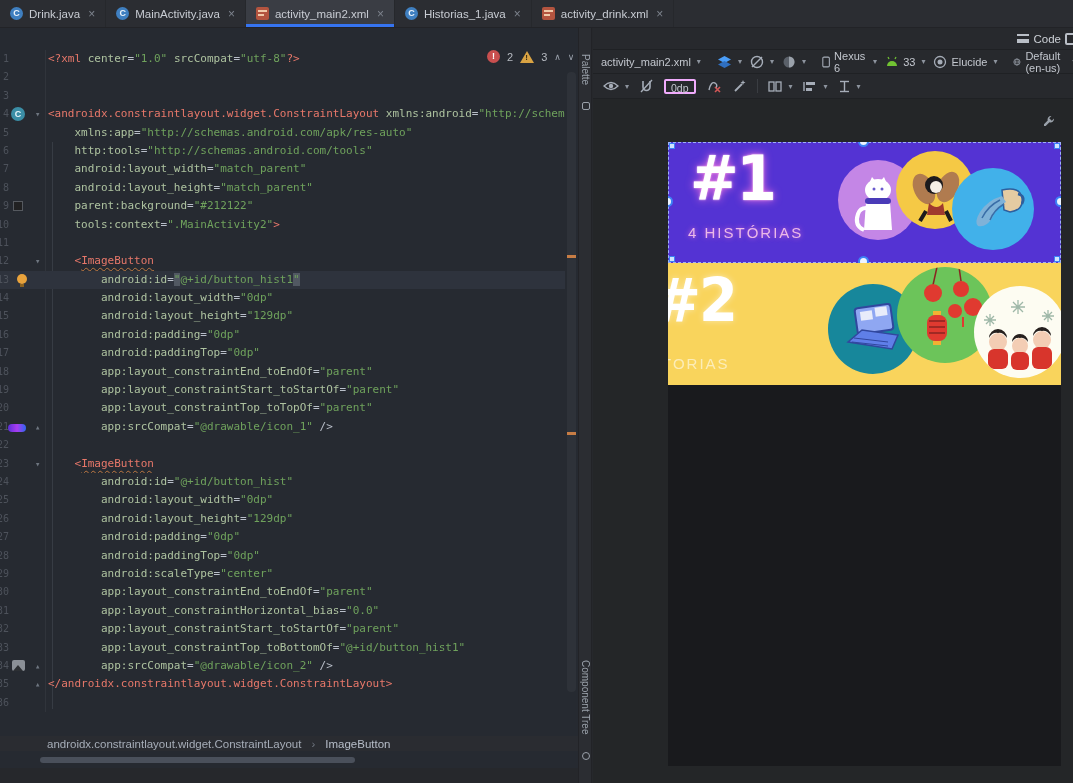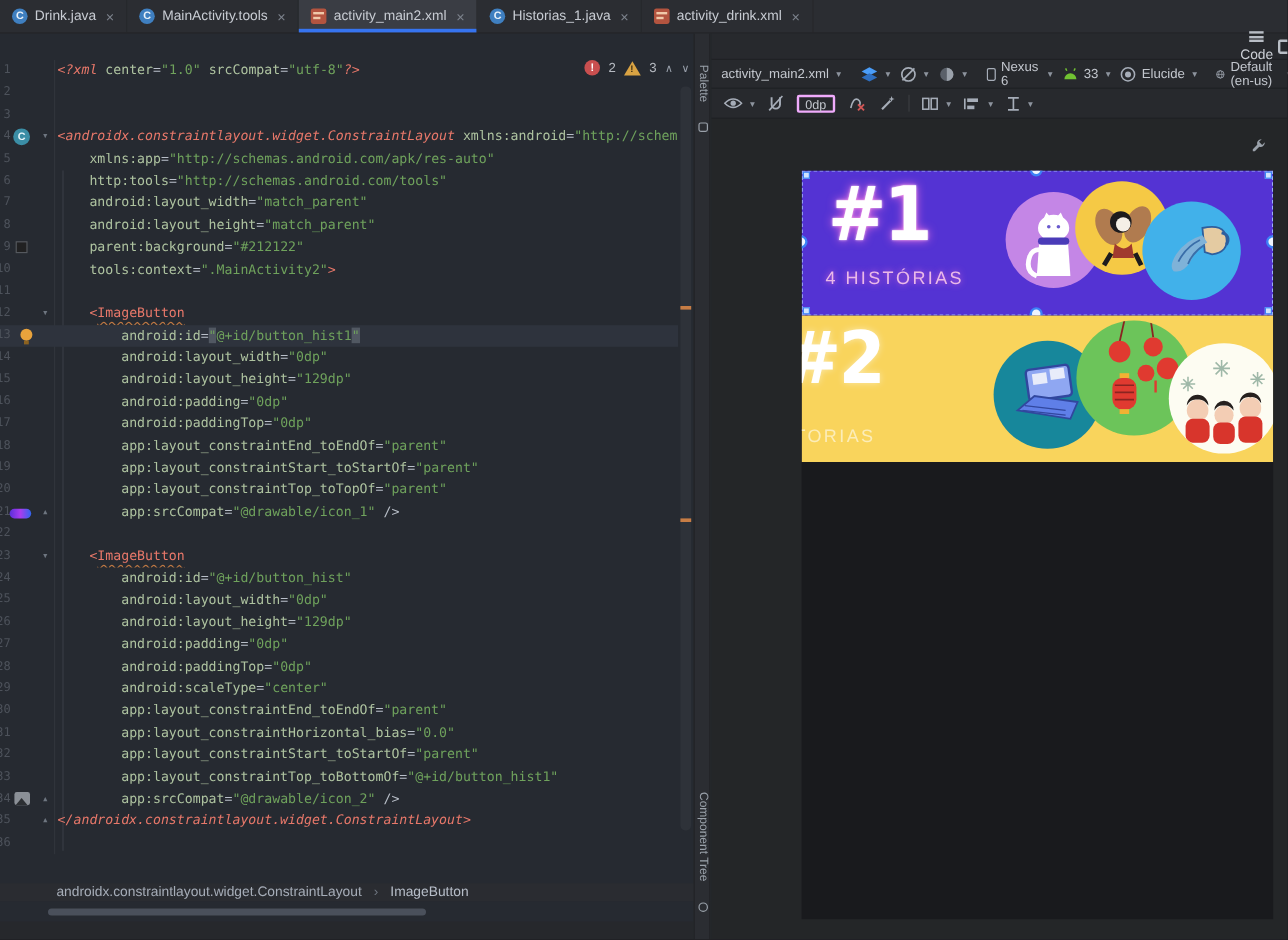--- a/index.html
+++ b/index.html
@@ -24,21 +24,21 @@
   
   #editor{position:absolute;left:0;top:28px;width:578px;height:740px;background:#262a31;overflow:hidden;}
   #code{position:absolute;left:0;top:22px;width:565px;overflow:hidden;
         font-family:"DejaVu Sans Mono","Liberation Mono",monospace;font-size:11px;}
   .cl{position:relative;height:18.4px;line-height:18.4px;}
   .cl.caret{background:#2e333d;}
   .cl .code{display:block;margin-left:48px;white-space:pre;overflow:hidden;}
   .lnw{position:absolute;left:0;top:0;width:9px;height:100%;overflow:hidden;}
   .lnw i{position:absolute;right:0;font-style:normal;color:#4d525b;font-size:10px;}
   .fold{position:absolute;left:35px;top:0;color:#6e7680;font-size:9px;line-height:18.4px;}
-  .tk-t{color:#e8786a;font-style:italic;}
+  .tk-t{color:#e8786a;}
   .tk-w{color:#e8786a;text-decoration:underline wavy #bd7742;text-decoration-thickness:1px;text-underline-offset:3px;}
   .tk-a{color:#aec3a0;}
   .tk-s{color:#6fa25c;}
   .tk-p{color:#b9bfc9;}
   .tk-q{color:#6fa25c;background:#515archived862;}
   .tk-q{color:#6fa25c;background:#515862;}
   .gi{position:absolute;top:2px;}
   .gi-context{left:11px;width:14px;height:14px;border-radius:50%;background:#3b8ea6;color:#e8f6fb;
               font-size:9px;font-weight:bold;text-align:center;line-height:14px;font-family:"Liberation Sans",sans-serif;}
   .gi-color{left:13px;top:4px;width:10px;height:10px;background:#212122;border:1px solid #55595f;}
@@ -72,21 +72,21 @@
   
   #strip{position:absolute;left:578px;top:28px;width:14px;height:755px;background:#2b2d32;
          border-left:1px solid #222327;border-right:1px solid #222327;}
   .vlabel{position:absolute;left:1px;writing-mode:vertical-rl;font-size:10px;color:#9aa1aa;white-space:nowrap;}
   .vicon{position:absolute;left:3px;width:8px;height:8px;border:1px solid #9aa1aa;border-radius:2px;}
   .vicon.round{border-radius:50%;}
   
   #design{position:absolute;left:593px;top:28px;width:480px;height:755px;background:#242628;}
   #drowA{position:absolute;left:0;top:0;width:480px;height:22px;display:flex;justify-content:flex-end;
          align-items:center;gap:6px;padding-right:12px;border-bottom:1px solid #1f2124;background:#27292d;}
-  .mode-btn{display:flex;align-items:center;gap:5px;color:#ccd0d6;font-size:11.5px;flex-direction:column;}
+  .mode-btn{display:flex;align-items:center;gap:5px;color:#ccd0d6;font-size:11.5px;}
   .hamb{display:inline-block;width:12px;height:9px;border-top:2px solid #b9bec6;border-bottom:2px solid #b9bec6;position:relative;}
   .hamb::after{content:"";position:absolute;left:0;top:2.5px;width:12px;height:2px;background:#b9bec6;}
   .cut-icon{position:absolute;right:-4px;top:5px;width:12px;height:12px;border:2px solid #b9bec6;border-radius:2px;}
   #drowB{position:absolute;left:0;top:22px;width:480px;height:24px;display:flex;align-items:center;gap:8px;
          padding-left:8px;border-bottom:1px solid #1f2124;background:#27292d;font-size:11px;color:#c3c7ce;}
   #drowC{position:absolute;left:0;top:46px;width:480px;height:25px;display:flex;align-items:center;gap:10px;
          padding-left:10px;border-bottom:1px solid #1f2124;background:#27292d;}
   .dd{color:#8d949e;font-size:8px;margin-left:2px;}
   .tsep{width:1px;height:14px;background:#3a3d42;}
   .titem{display:flex;align-items:center;gap:4px;}
@@ -118,21 +118,21 @@
 <div id="app">
 
   <div id="tabbar">
       <div class="tab">
         <span class="ficon java">C</span>
         <span>Drink.java</span>
         <span class="close">×</span>
       </div>
       <div class="tab">
         <span class="ficon java">C</span>
-        <span>MainActivity.tools</span>
+        <span>MainActivity.java</span>
         <span class="close">×</span>
       </div>
       <div class="tab active">
         <span class="ficon xml"></span>
         <span>activity_main2.xml</span>
         <span class="close">×</span>
       </div>
       <div class="tab">
         <span class="ficon java">C</span>
         <span>Historias_1.java</span>

